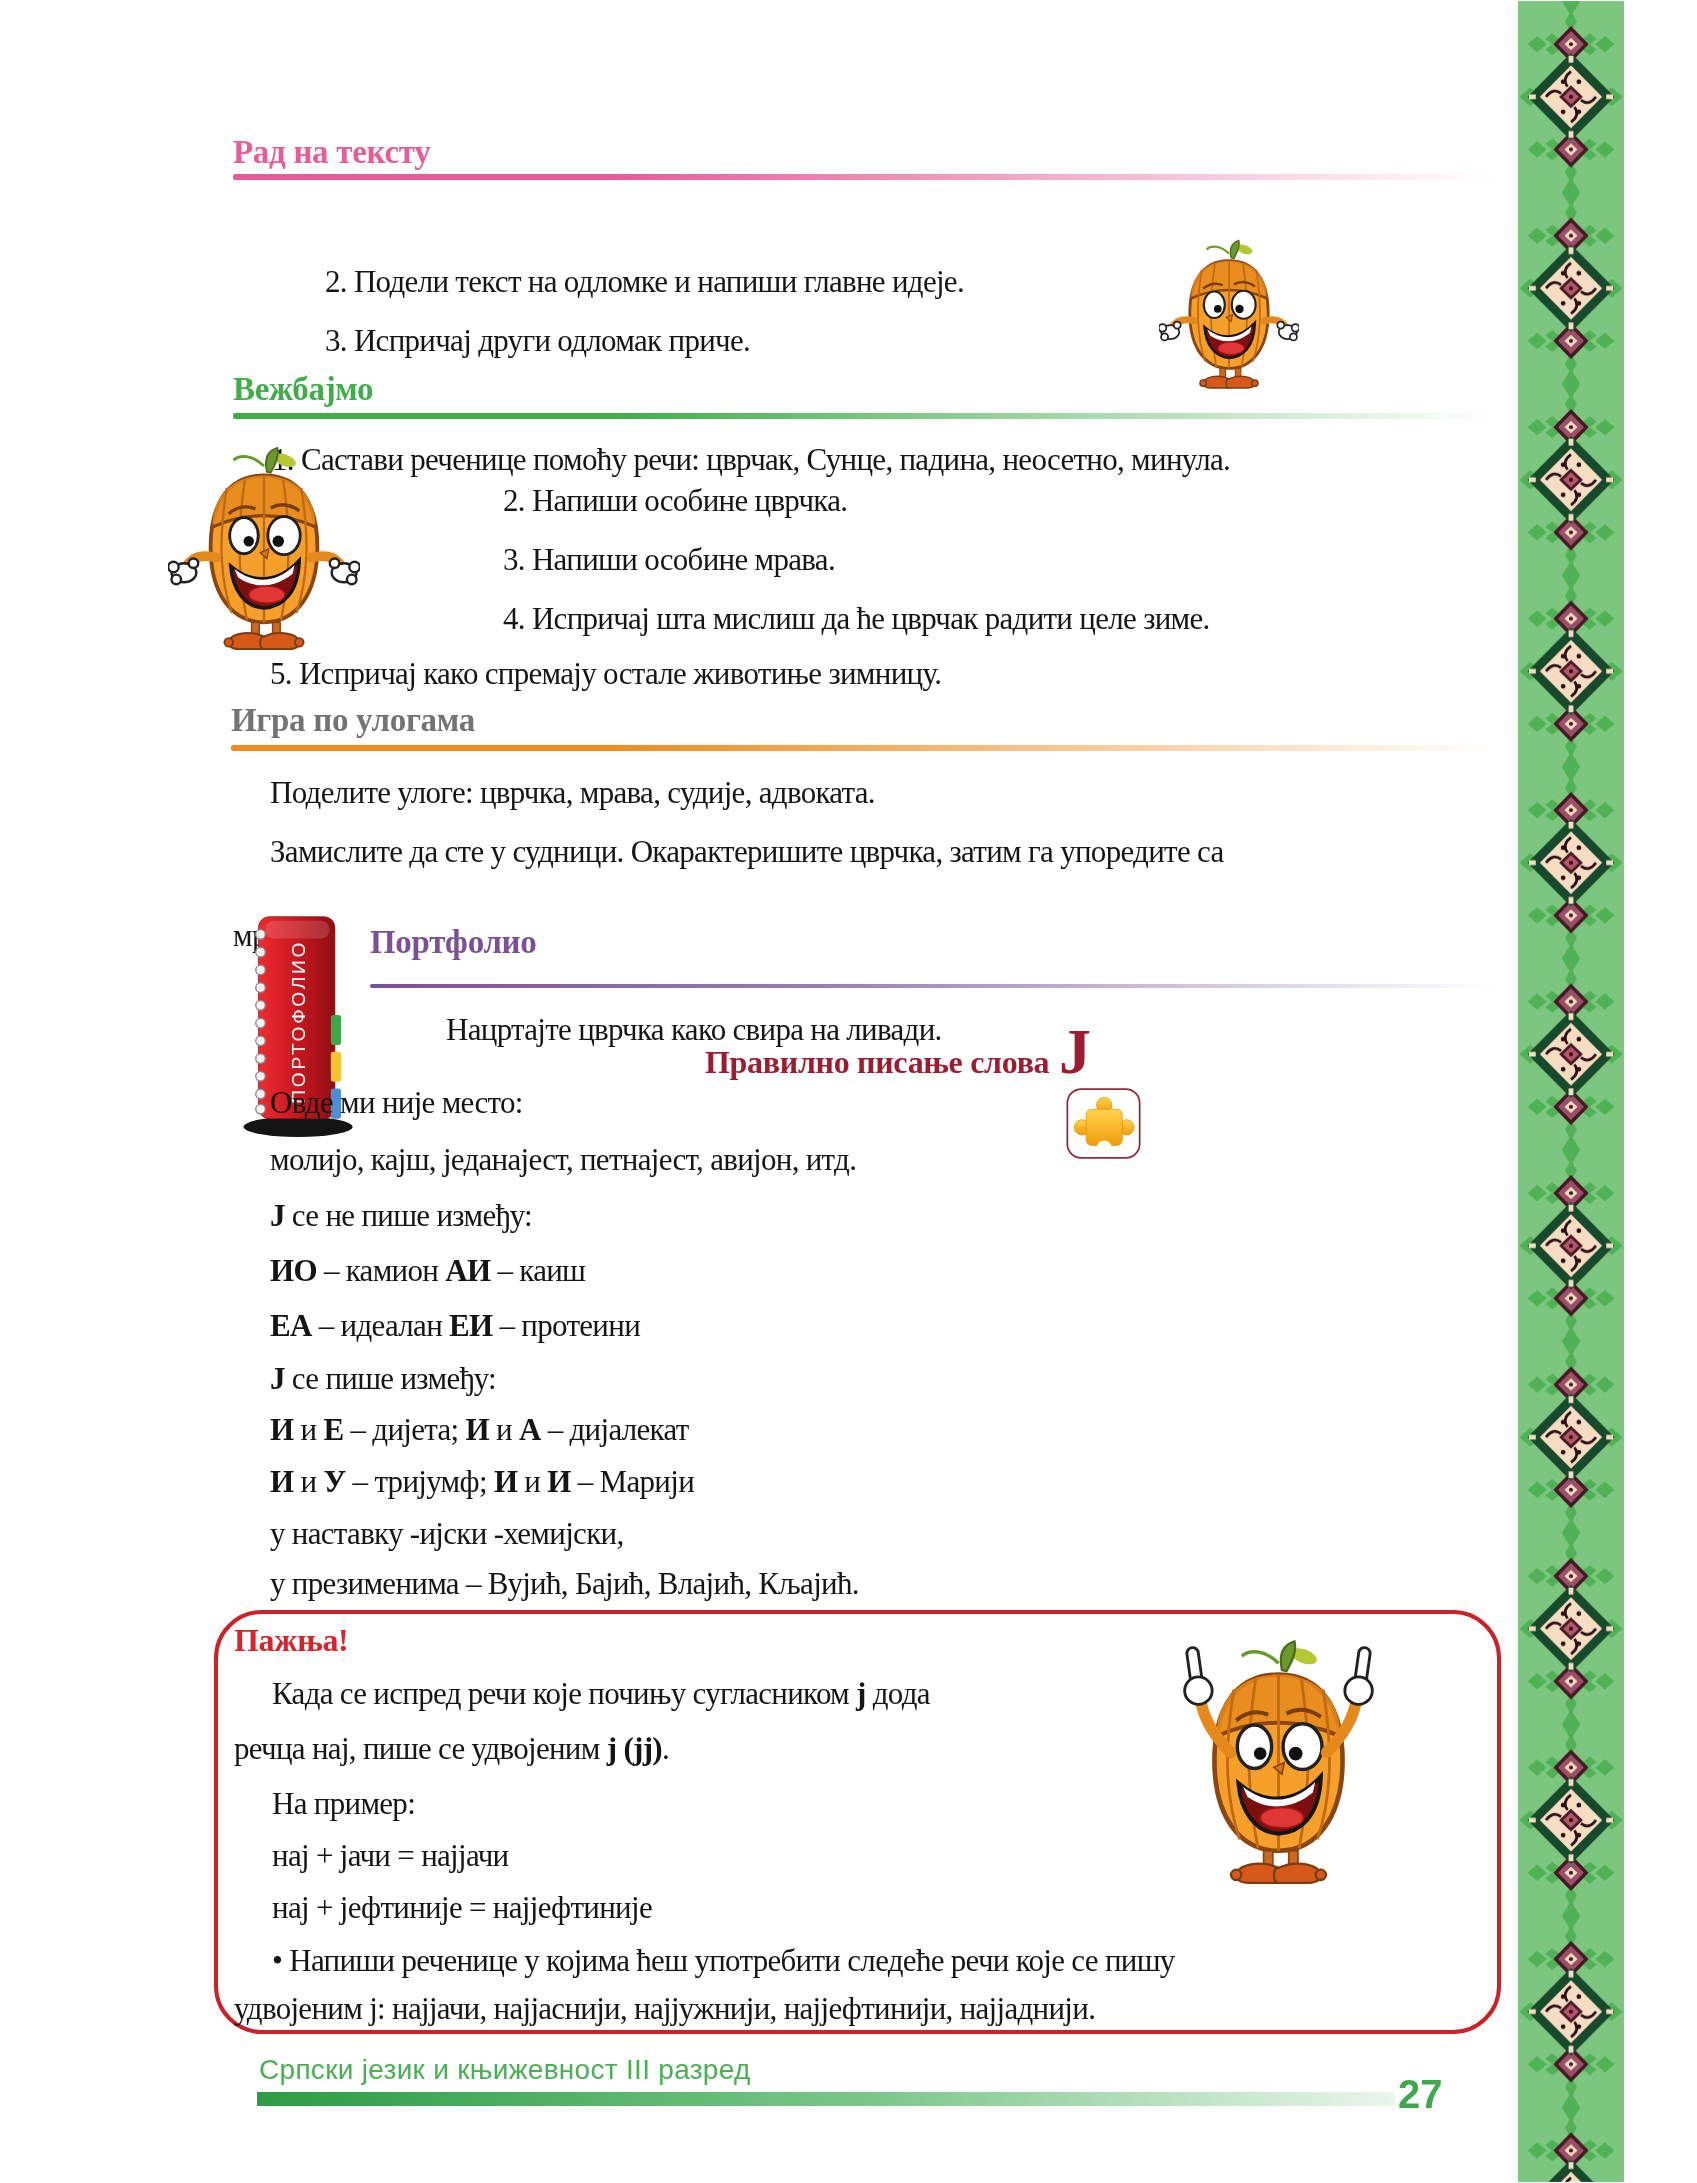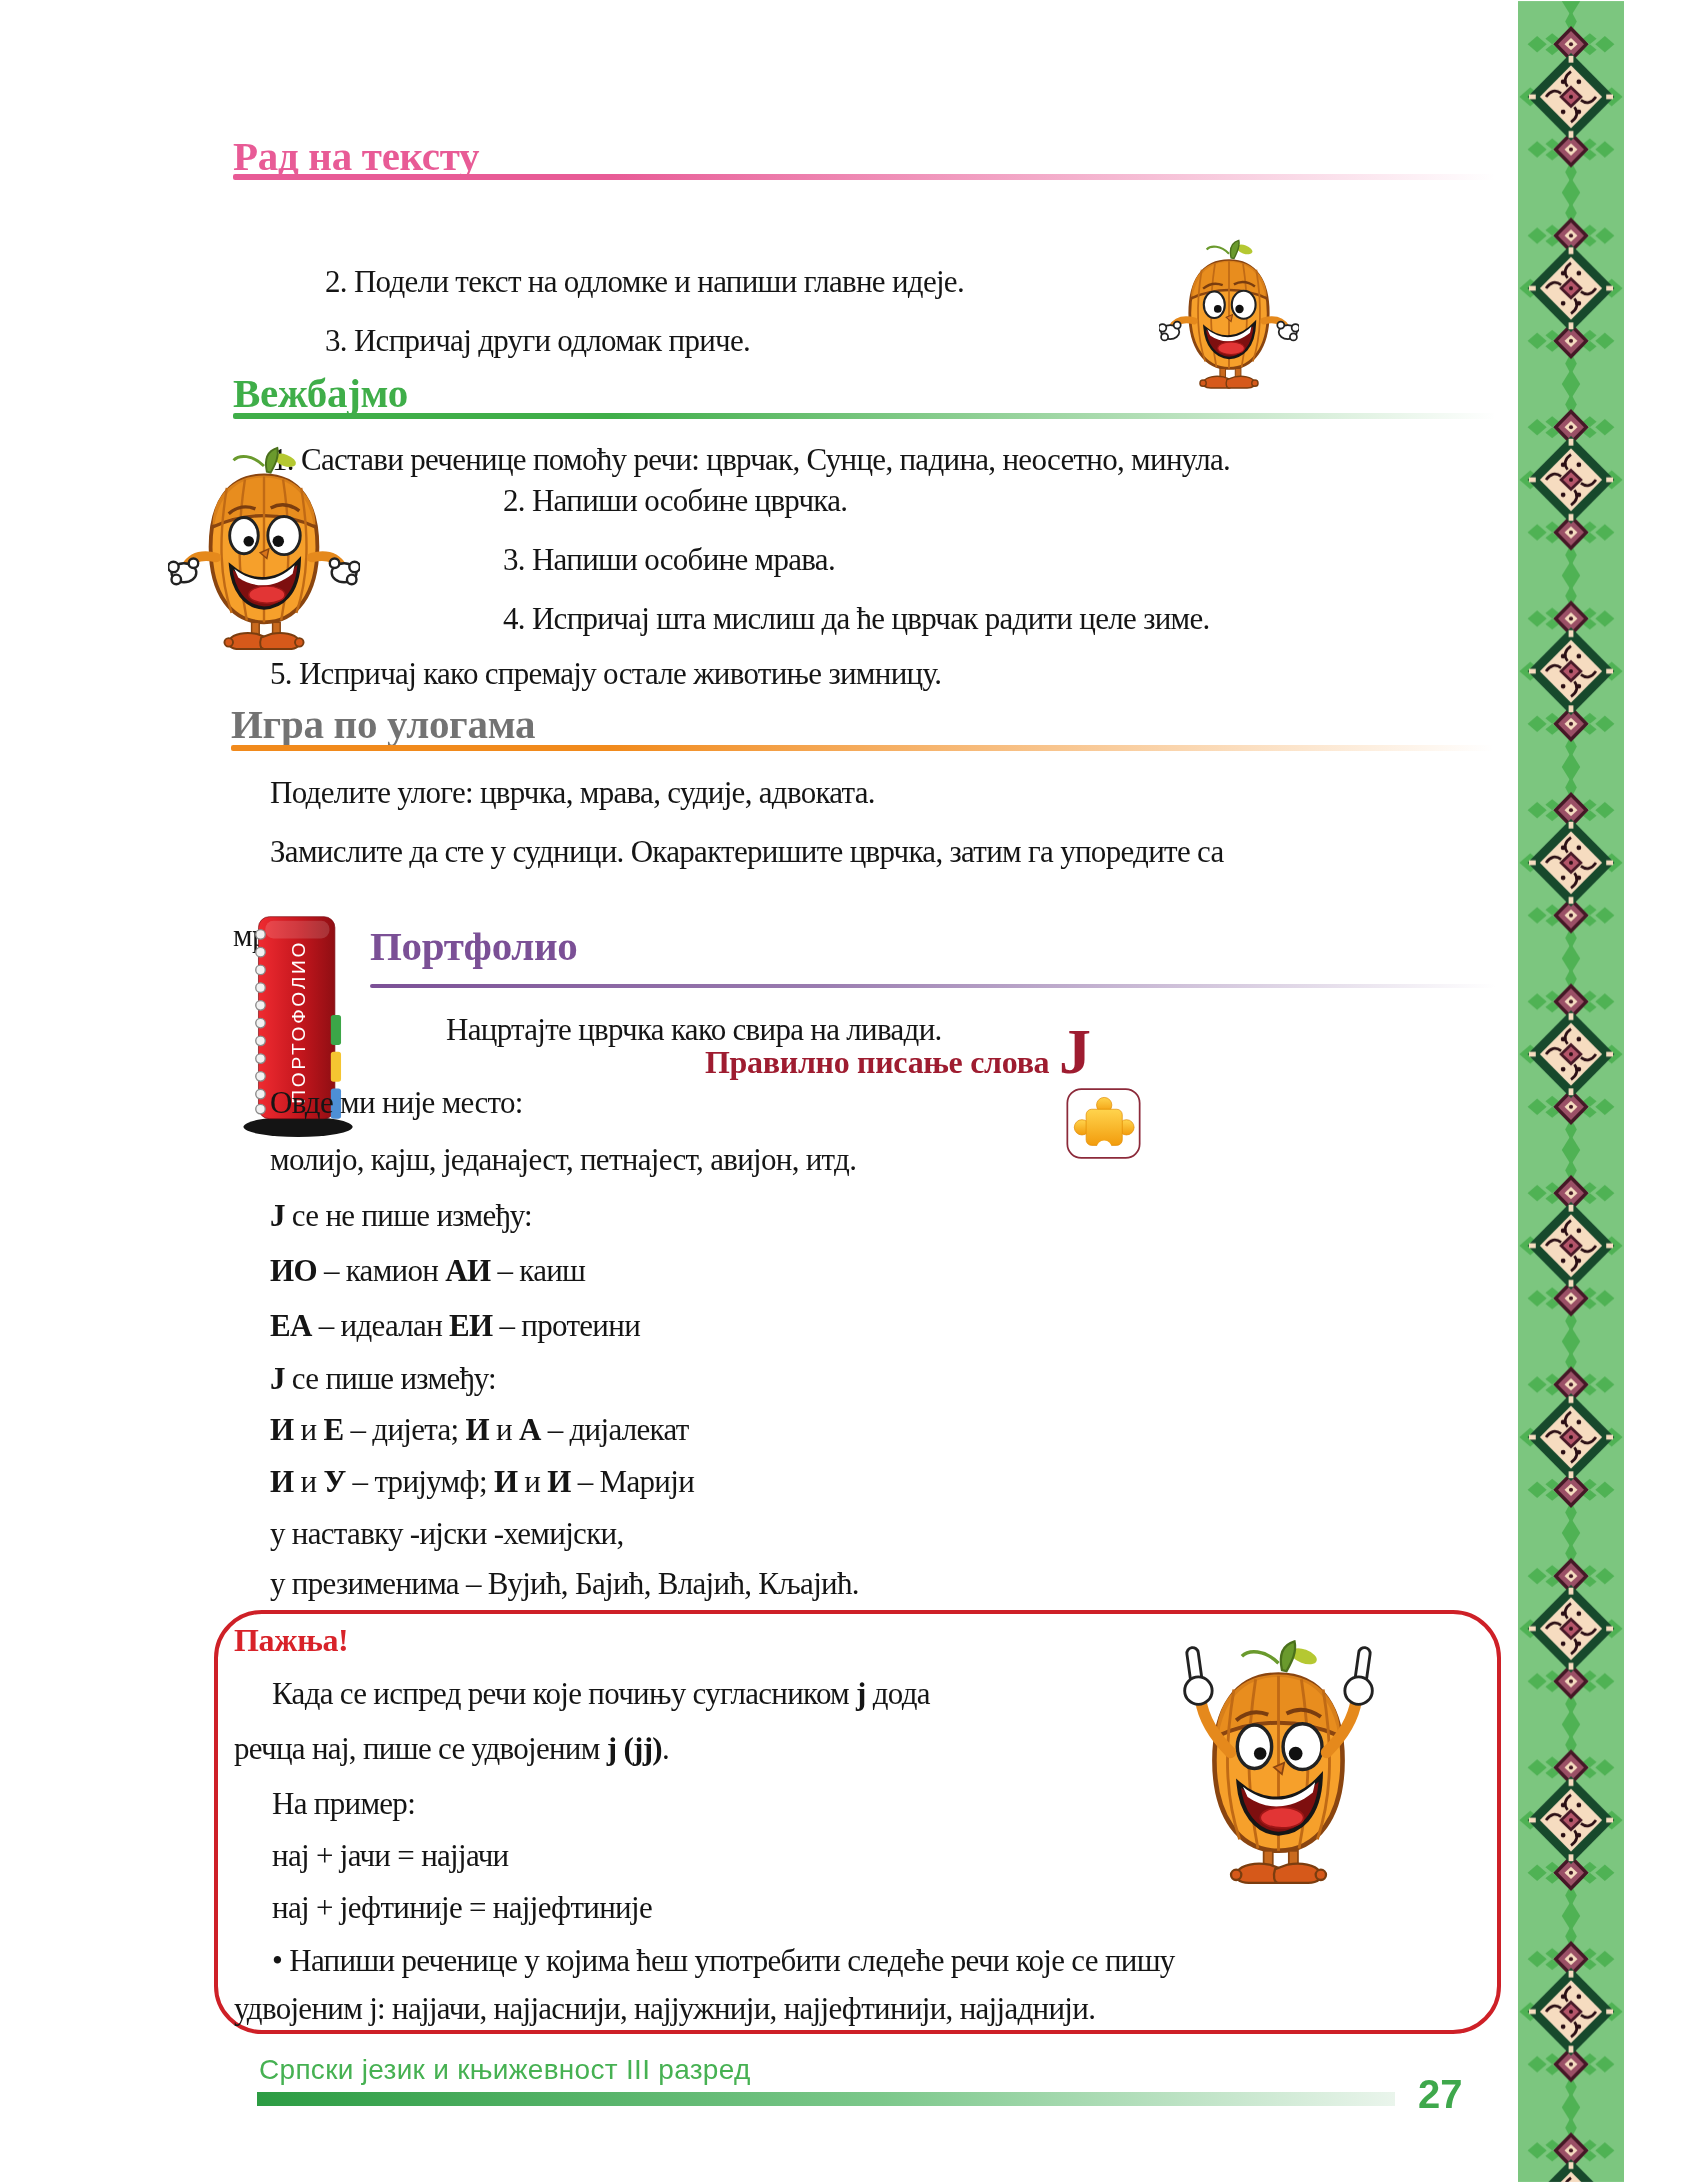--- a/index.html
+++ b/index.html
@@ -1,41 +1,41 @@
 <!DOCTYPE html>
 <html style="font-size:11px"><head>
 <meta charset="utf-8">
 <style>
   html,body{margin:0;padding:0;background:#ffffff;}
   .page{position:relative;width:1698px;height:2183px;background:#fff;overflow:hidden;
         font-family:"Liberation Serif",serif;color:#151515;}
   .ln{position:absolute;white-space:nowrap;font-size:31px;letter-spacing:-0.7px;line-height:1.15;}
   .b{font-weight:700;}
-  .hd{position:absolute;white-space:nowrap;font-weight:700;font-size:41px;letter-spacing:-0.3px;line-height:1;}
+  .hd{position:absolute;white-space:nowrap;font-weight:700;font-size:33px;letter-spacing:-0.3px;line-height:1;}
   .hd-pink{color:#e85b96;}
   .hd-green{color:#3fae49;}
   .hd-orange{color:#737373;}
   .hd-purple{color:#7b5096;}
   .hd-red{color:#d8232a;}
   .rule{position:absolute;height:5.5px;border-radius:2.1px;}
   .rule-pink{background:linear-gradient(90deg,#e85b96 0%,#e85b96 30%,rgba(255,255,255,0) 100%);}
   .rule-green{background:linear-gradient(90deg,#3fae49 0%,#3fae49 30%,rgba(255,255,255,0) 100%);}
   .rule-orange{background:linear-gradient(90deg,#f18a1c 0%,#f18a1c 30%,rgba(255,255,255,0) 100%);}
   .rule-purple{background:linear-gradient(90deg,#7b5096 0%,#9a7cb0 40%,rgba(255,255,255,0) 100%);height:4.1px;}
   .paznja-box{position:absolute;left:214px;top:1610px;width:1279px;height:416px;
               border:4.1px solid #ce2027;border-radius:48px;background:#fff;}
   .pravopis-heading{position:absolute;left:705px;top:1015px;display:flex;align-items:baseline;}
   .pravopis-heading .pfx{font-weight:700;font-size:32px;color:#9e1c30;letter-spacing:-0.3px;margin-top:8px;}
   .pravopis-heading .big-j{font-weight:700;font-size:64px;color:#9e1c30;margin-left:9.6px;}
   .footer-text{position:absolute;left:259px;top:2054px;font-family:"Liberation Sans",sans-serif;
                font-size:28px;color:#46b152;letter-spacing:0.3px;white-space:nowrap;}
   .footer-bar{position:absolute;left:257px;top:2092px;width:1138px;height:14.4px;
               background:linear-gradient(90deg,#2c9c43 0%,#7cc88b 55%,#eaf5ec 100%);}
   .page-num{position:absolute;left:1398px;top:2072px;font-family:"Liberation Sans",sans-serif;
-            font-weight:700;font-size:40px;color:#3fa84c;margin-left:20px;}
+            font-weight:700;font-size:40px;color:#3fa84c;}
   .band{position:absolute;left:1518px;top:0;width:106px;height:2183px;}
   .icon-abs{position:absolute;}
 </style>
 </head>
 <body>
 
 <div class="page">
 
   <svg width="0" height="0" style="position:absolute">
     <defs>

